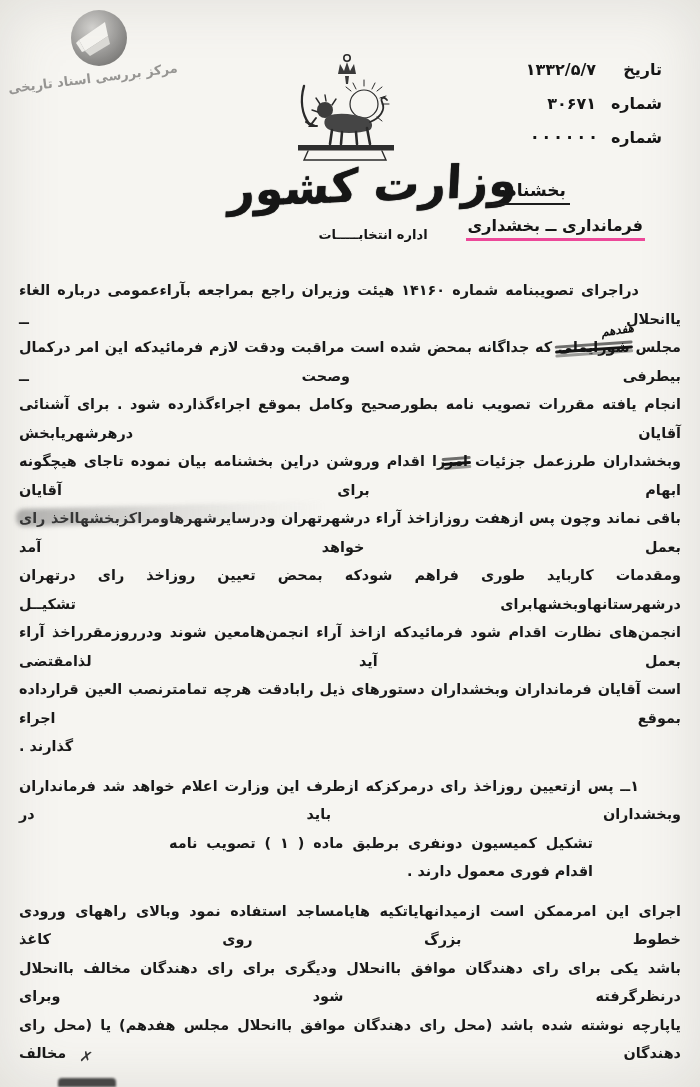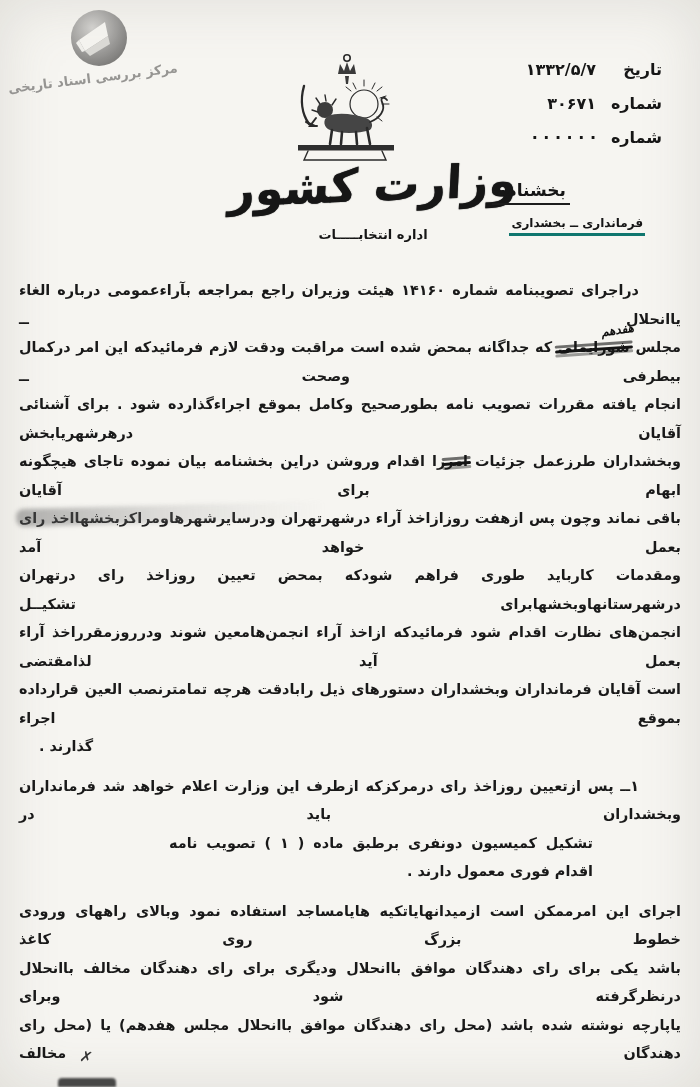--- a/index.html
+++ b/index.html
@@ -22,30 +22,30 @@
             letter-spacing:-2px;text-shadow:0 0 1px #222;}
   .department{position:absolute;left:248px;top:221px;width:250px;text-align:center;
               font-size:13px;font-weight:bold;letter-spacing:0;margin-top:6px;}
 
   
   .meta{position:absolute;right:38px;top:60px;width:215px;}
   .meta-row{display:flex;gap:14px;margin-bottom:15px;font-size:16px;font-weight:bold;}
   .meta-label{min-width:52px;}
   .doc-type{position:absolute;right:130px;top:180px;font-size:17px;font-weight:bold;
             border-bottom:2px solid #1d1d1d;padding:0 4px 3px;}
-  .addressee{position:absolute;right:55px;top:216px;font-size:12px;font-weight:bold;
-             border-bottom:3px solid #0f766e;padding:0 2px 3px;}
+  .addressee{position:absolute;right:55px;top:216px;font-size:16px;font-weight:bold;
+             border-bottom:3px solid #ec4899;padding:0 2px 3px;}
 
   
   .body{position:absolute;top:276px;left:19px;right:19px;font-size:14.4px;
         line-height:28.5px;font-weight:600;color:#191919;}
   .para{margin-bottom:11px;}
   .line{text-align:justify;text-align-last:justify;}
   .line.indent{text-indent:42px;}
-  .line.left{text-align:left;text-align-last:left;margin-left:20px;}
+  .line.left{text-align:left;text-align-last:left;}
   .line.mid{padding-right:88px;padding-left:150px;text-align-last:right;}
 
   .strike{position:relative;display:inline-block;}
   .strike::after{content:"";position:absolute;left:-3px;right:-3px;top:52%;height:3px;
                  background:#141414;transform:rotate(-4deg);border-radius:2px;
                  box-shadow:0 -5px 0 rgba(20,20,20,.6),0 4px 0 rgba(20,20,20,.4);}
   .hand-note{position:absolute;right:-4px;top:-17px;font-size:12px;font-weight:bold;
              font-style:italic;transform:rotate(-8deg);white-space:nowrap;color:#111;}
 
   

